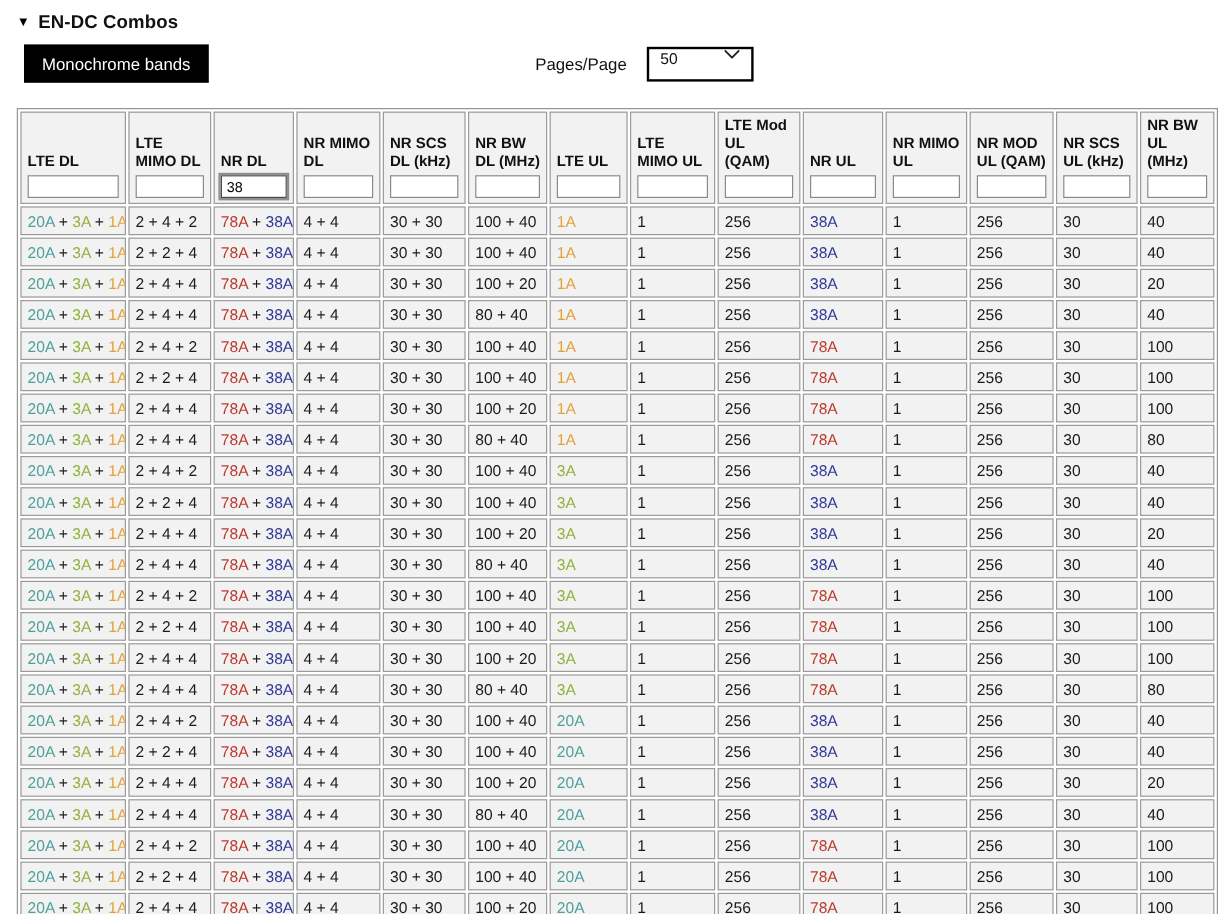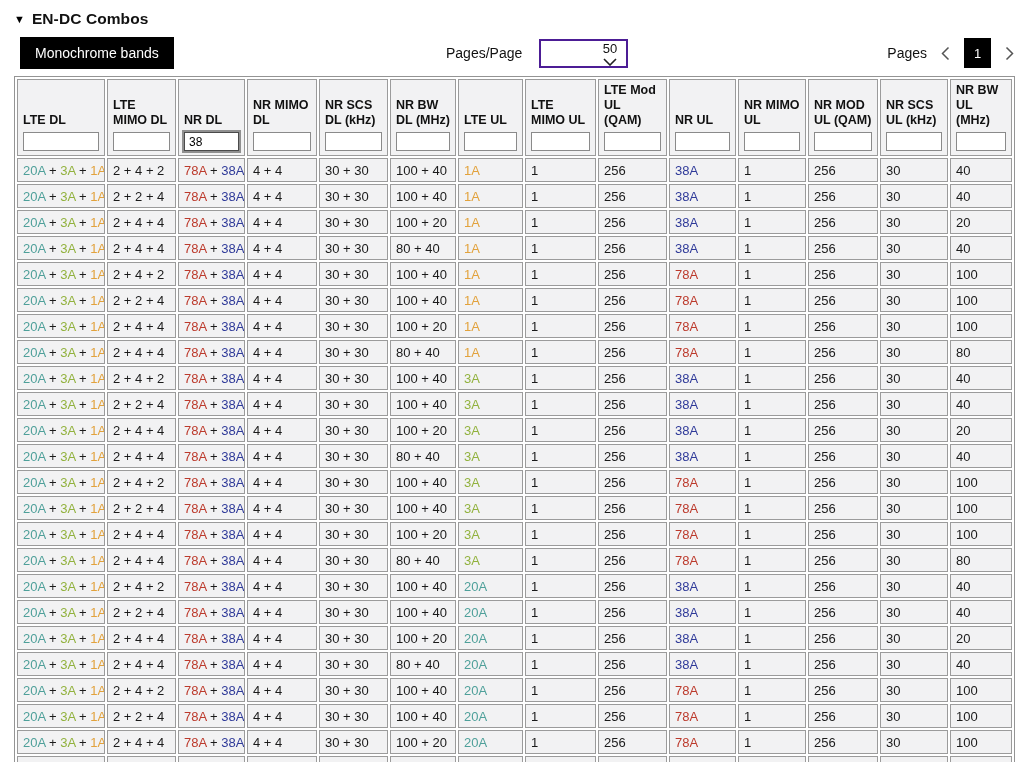--- a/index.html
+++ b/index.html
@@ -12,34 +12,34 @@
     color: #111;
   }
   .page { padding: 10px 10px 0 14px; }
 
   
   .title-row { display: flex; align-items: center; gap: 7px; height: 18px; }
   .tri { font-size: 11px; line-height: 1; color: #000; }
   .title { font-size: 15.5px; font-weight: bold; letter-spacing: .1px; }
 
   
-  .toolbar { position: relative; height: 32px; margin: 9px 0 7px; }
+  .toolbar { position: relative; height: 32px; margin: 9px 0 21px; }
   .mono-btn {
     position: absolute; left: 6px; top: 0; height: 32px;
     background: #000; color: #fff; border: none;
     font-family: "Liberation Sans", sans-serif;
     font-size: 14px; padding: 0 15px; cursor: pointer;
   }
   .cpp { position: absolute; left: 432px; top: 1px; height: 30px; display: flex; align-items: center; gap: 17px; }
   .cpp-label { font-size: 14px; }
   .select-wrap {
     width: 89px; height: 29px; box-sizing: border-box;
-    border: 2px solid #4c1d95; background: #fff;
-    display: flex; align-items: flex-end; justify-content: space-between;
-    padding: 0 9px 0 9px; cursor: pointer; flex-direction: column;
+    border: 2px solid #000000; background: #fff;
+    display: flex; align-items: flex-start; justify-content: space-between;
+    padding: 0 9px 0 9px; cursor: pointer;
   }
   .select-value { font-size: 13px; }
   .pages { position: absolute; right: 0; top: 1px; height: 30px; display: flex; align-items: center; gap: 14px; }
   .pages-label { font-size: 14px; }
   .chev { display: block; cursor: pointer; }
   .page-box {
     width: 27px; height: 30px; background: #000; color: #fff;
     display: flex; align-items: center; justify-content: center;
     font-size: 13px; cursor: pointer;
   }
@@ -86,30 +86,20 @@
     <div class="cpp">
       <span class="cpp-label">Pages/Page</span>
       <div class="select-wrap">
         <span class="select-value">50</span>
         <svg class="select-chevron" width="14" height="8" viewBox="0 0 14 8">
             <polyline points="1,1 7,7 13,1" fill="none" stroke="#222" stroke-width="1.6"></polyline>
           </svg>
       </div>
     </div>
 
-    <div class="pages">
-      <span class="pages-label">Pages</span>
-      <svg class="chev" width="9" height="15" viewBox="0 0 9 15">
-          <polyline points="7.5,1.5 1.5,7.5 7.5,13.5" fill="none" stroke="#555" stroke-width="1.5"></polyline>
-        </svg>
-      <span class="page-box">1</span>
-      <svg class="chev" width="9" height="15" viewBox="0 0 9 15">
-          <polyline points="1.5,1.5 7.5,7.5 1.5,13.5" fill="none" stroke="#555" stroke-width="1.5"></polyline>
-        </svg>
-    </div>
   </div>
 
   <table class="combos-table">
     <colgroup>
       <col style="width:88px">
         <col style="width:69px">
         <col style="width:67px">
         <col style="width:70px">
       <col style="width:69px">
         <col style="width:66px">

